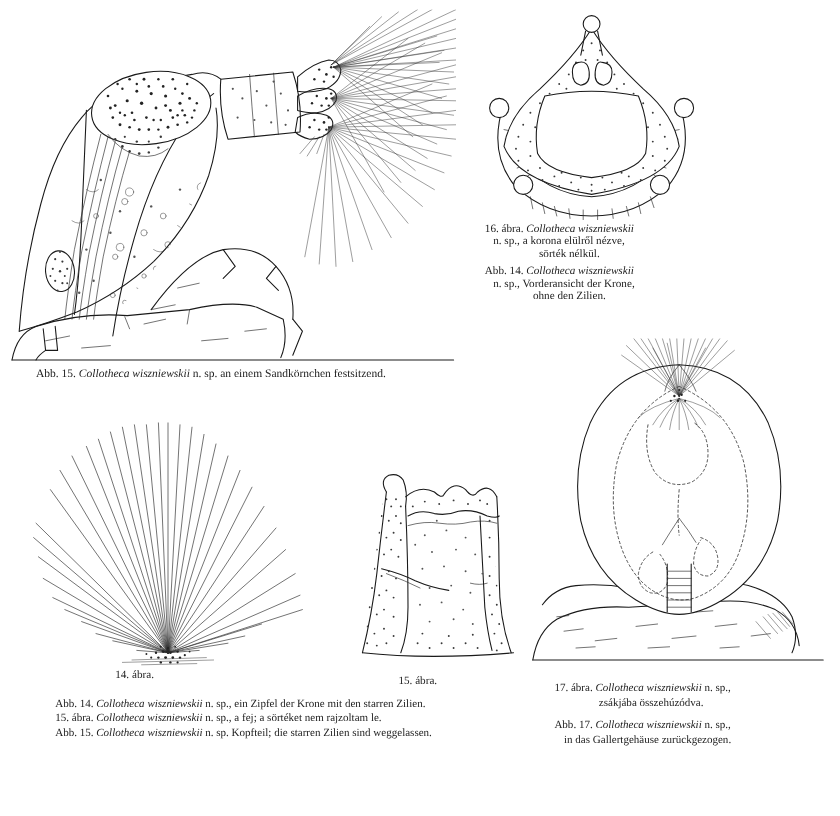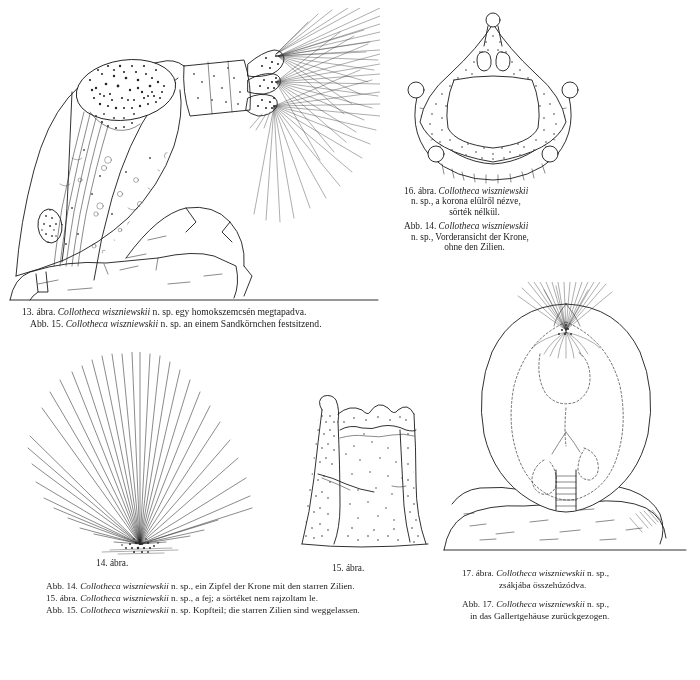--- a/index.html
+++ b/index.html
@@ -472,25 +472,20 @@
     <div class="cap-line cap-center" style="padding-left:16px;">sörték nélkül.</div>
     <div class="cap-line" style="margin-top:4px;">
       <span>Abb. 14.</span>
       <span class="it">Collotheca wiszniewskii</span>
     </div>
     <div class="cap-line" style="padding-left:7px;">n. sp., Vorderansicht der Krone,</div>
     <div class="cap-line cap-center" style="padding-left:16px;">ohne den Zilien.</div>
   </div>
 
   <div class="caption" style="left:22px;top:306px;font-size:9.6px;line-height:1.28;">
-    <div class="cap-line">
-      <span>13. ábra.</span>
-      <span class="it">Collotheca wiszniewskii</span>
-      <span>n. sp. egy homokszemcsén megtapadva.</span>
-    </div>
     <div class="cap-line" style="padding-left:8px;">
       <span>Abb. 15.</span>
       <span class="it">Collotheca wiszniewskii</span>
       <span>n. sp. an einem Sandkörnchen festsitzend.</span>
     </div>
   </div>
 
 
   <div class="fig" style="left:18px;top:352px;">
     <svg width="250" height="205" viewBox="0 0 250 205" aria-hidden="true">

